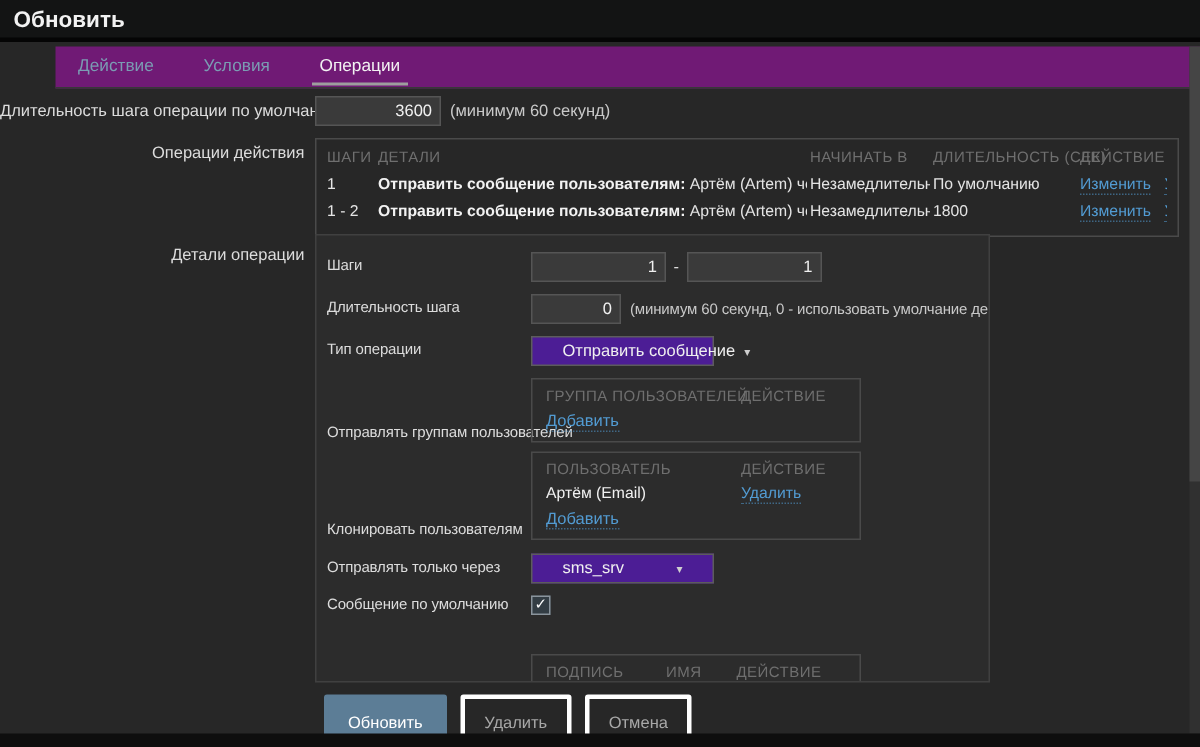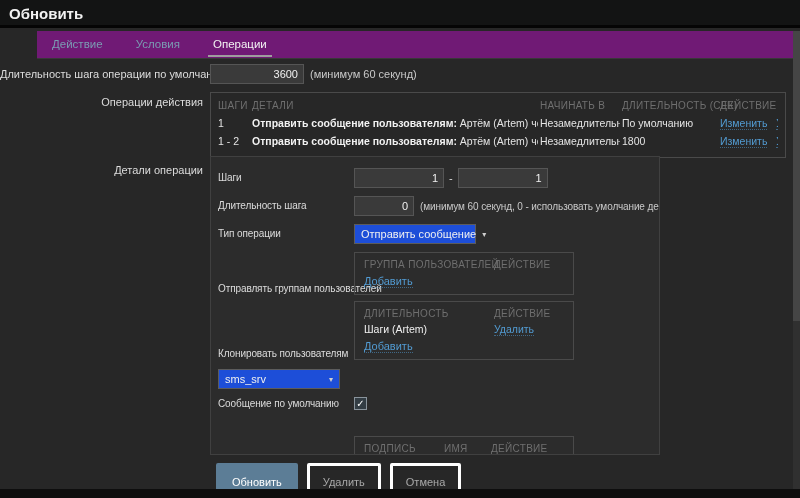--- a/index.html
+++ b/index.html
@@ -35,25 +35,25 @@
   .row-duration { top:64px; align-items:center; }
   .row-operations { top:92px; }
   .row-details { top:156px; }
   .hint { color:#c9c9c9; margin-left:6px; white-space:nowrap; }
   
   .tinput {
     background:#3a3a3a; border:1px solid #555; color:#f0f0f0;
     height:20px; padding:1px 5px; text-align:right;
     font-family:"Liberation Sans", sans-serif; font-size:11px;
   }
-  .w94 { width:94px;text-align:right; } .w90 { width:90px; } .w60 { width:60px; }
+  .w94 { width:84px;text-align:right; } .w90 { width:90px; } .w60 { width:60px; }
   .tselect {
     display:inline-flex; align-items:center; justify-content:space-between;
-    width:122px; height:20px; padding:0 6px; cursor:pointer;
-    background:#1d4ed8; border:1px solid #5c5c5c; color:#f0f0f0; white-space:nowrap;
+    width:122px; height:20px; padding:0 20px; cursor:pointer;
+    background:#4c1d95; border:1px solid #5c5c5c; color:#f0f0f0; white-space:nowrap;
   }
   .caret { font-size:8px; color:#cfcfcf; margin-left:6px; }
   
   .ops-table {
     width:576px; border:1px solid #4a4a4a; padding:5px 7px 7px 7px; background:#272727;
   }
   .ops-grid { display:grid; grid-template-columns:32px 286px 80px 96px 1fr; column-gap:2px; align-items:baseline; }
   .ops-head { color:#6f6f6f; font-size:10px; letter-spacing:.3px; line-height:16px; white-space:nowrap; }
   .ops-row { color:#e4e4e4; font-size:10.5px; line-height:18px; }
   .ops-row .cell { white-space:nowrap; overflow:hidden; }
@@ -188,36 +188,37 @@
         <div class="addline">
           <a class="lnk">Добавить</a>
         </div>
       </div>
     </div>
 
     <div class="frow boxrow" style="margin-bottom:9px;">
       <div class="flabel">Клонировать пользователям</div>
       <div class="subbox">
         <div class="subgrid cols-2">
-          <div class="subhead">ДЛИТЕЛЬНОСТЬ</div>
+          <div class="subhead">ПОЛЬЗОВАТЕЛЬ</div>
           <div class="subhead">ДЕЙСТВИЕ</div>
         </div>
         <div class="subgrid cols-2">
-          <div class="subcell">Шаги (Artem)</div>
+          <div class="subcell">Артём (Email)</div>
           <div class="subcell">
             <a class="lnk">Удалить</a>
           </div>
         </div>
         <div class="addline">
           <a class="lnk">Добавить</a>
         </div>
       </div>
     </div>
 
     <div class="frow">
+      <div class="flabel">Отправлять только через</div>
       <div class="tselect">
         <span>sms_srv</span>
         <span class="caret">▾</span>
       </div>
     </div>
 
     <div class="frow" style="margin-bottom:26px;">
       <div class="flabel">Сообщение по умолчанию</div>
       <span class="checkbox">
         <span class="mark">✓</span>

